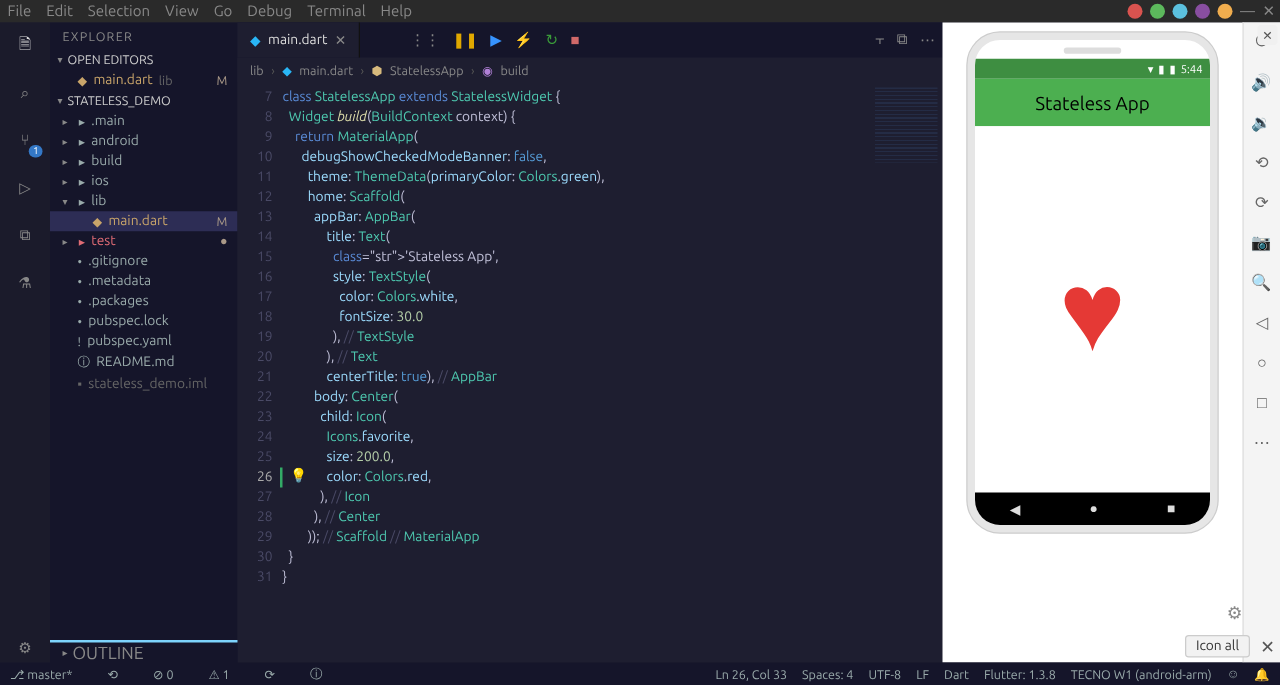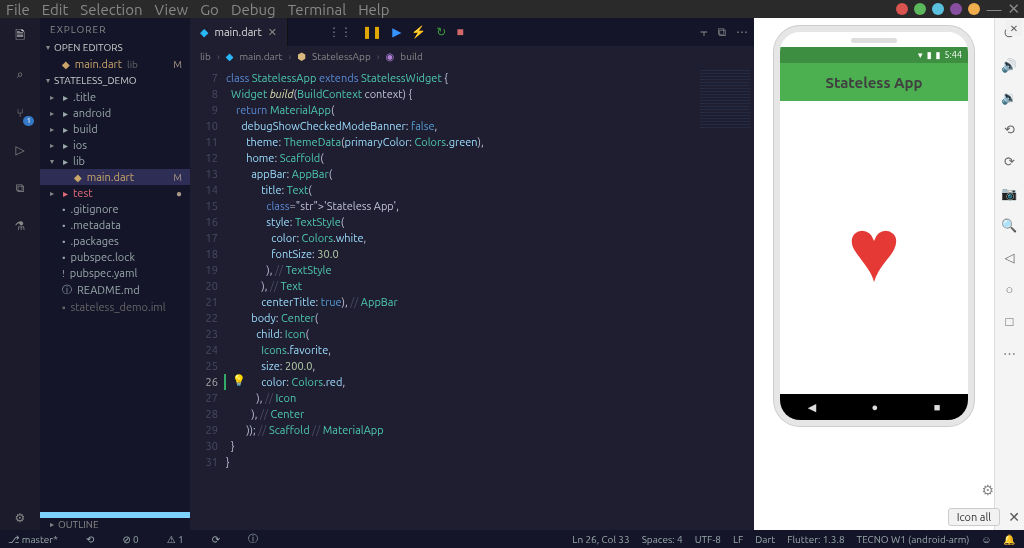--- a/index.html
+++ b/index.html
@@ -1,19 +1,19 @@
 <!DOCTYPE html>
 <html><head>
 <meta charset="utf-8">
 <style>
   * { margin:0; padding:0; box-sizing:border-box; font-family: -apple-system, "Segoe UI", Ubuntu, sans-serif; }
   body { background:#1e1e2e; color:#ccc; font-size:12px; width:1024px; height:548px; overflow:hidden; position:relative; }
 
   
-  .os-menu { height:18px; background:#2a2a2a; display:flex; align-items:center; padding:0 6px; color:#888; font-size:15px; gap:12px; }
+  .os-menu { height:18px; background:#2a2a2a; display:flex; align-items:center; padding:0 6px; color:#888; font-size:12px; gap:12px; }
   .os-menu span { cursor:default; }
 
   .workspace { position:absolute; top:18px; left:0; right:0; bottom:18px; display:flex; }
 
   
   .activity-bar { width:40px; background:#1b1b2b; display:flex; flex-direction:column; align-items:center; padding-top:6px; gap:14px; }
   .activity-bar .act { width:24px; height:24px; display:flex; align-items:center; justify-content:center; color:#888; position:relative; }
   .activity-bar .act.active { color:#ddd; }
   .activity-bar .act .badge { position:absolute; bottom:-2px; right:-2px; background:#3478c6; color:#fff; font-size:8px; border-radius:7px; padding:0 3px; line-height:10px; }
   .activity-bar .spacer { flex:1; }
@@ -56,40 +56,40 @@
   .minimap .mm { position:absolute; top:4px; right:4px; width:50px; height:60px; background:repeating-linear-gradient(#2a395a 0 1px, transparent 1px 3px); opacity:.5;}
   .bulb { position:absolute; left:42px; top:308px; color:#e2c08d; font-size:11px;}
   .gutter .hl { color:#aaa; border-right:2px solid #3a6; padding-right:6px; margin-right:-8px;}
 
   
   .emulator-area { width:270px; background:#fff; position:relative; display:flex; }
   .device-col { flex:1; display:flex; flex-direction:column; align-items:center; padding-top:8px; }
   .device { width:200px; height:400px; border:6px solid #e6e6e6; border-radius:26px; background:#fff; position:relative; box-shadow:0 0 0 1px #ccc; display:flex; flex-direction:column; overflow:hidden;}
   .device .speaker { width:46px; height:5px; background:#ddd; border-radius:3px; margin:6px auto 4px;}
   .device .statusbar { height:16px; background:#3e8e41; color:#fff; font-size:9px; display:flex; justify-content:flex-end; align-items:center; padding:0 6px; gap:4px;}
-  .device .appbar { height:38px; background:#4caf50; color:#404040; display:flex; align-items:center; justify-content:center; font-size:15px; font-weight:700;}
+  .device .appbar { height:38px; background:#4caf50; color:#000000; display:flex; align-items:center; justify-content:center; font-size:15px; font-weight:400;}
   .device .body { flex:1; background:#fff; display:flex; align-items:center; justify-content:center;}
   .device .heart { color:#e53935; font-size:90px; line-height:1;}
   .device .navbar { height:26px; background:#000; display:flex; align-items:center; justify-content:space-around; color:#ddd; font-size:11px;}
   .device-toolbar { width:30px; background:#f4f4f4; border-left:1px solid #ddd; display:flex; flex-direction:column; align-items:center; padding-top:6px; gap:14px; color:#666; font-size:13px;}
   .device-toolbar .tb { width:18px; height:18px; display:flex; align-items:center; justify-content:center;}
   .tray-close { position:absolute; top:2px; right:2px; width:16px; height:16px; background:#f0f0f0; border-radius:3px; color:#555; font-size:10px; display:flex; align-items:center; justify-content:center;}
 
   .os-tray { position:absolute; top:0; right:0; height:18px; display:flex; align-items:center; gap:6px; padding:0 4px; }
   .os-tray .dot { width:12px; height:12px; border-radius:50%; }
 
   .bottom-extra { position:absolute; right:4px; bottom:22px; display:flex; align-items:center; gap:8px; }
   .bottom-extra .showall { background:#f2f2f2; border:1px solid #ccc; color:#333; padding:2px 8px; border-radius:3px; font-size:11px;}
   .bottom-extra .x { color:#555; font-size:14px; }
   .gear-bottom { position:absolute; right:30px; bottom:50px; color:#888; font-size:14px;}
 
   
   .statusbar-ide { position:absolute; left:0; right:0; bottom:0; height:18px; background:#15152a; color:#9aa; font-size:10px; display:flex; align-items:center; padding:0 8px; gap:28px;}
   .statusbar-ide .right { margin-left:auto; display:flex; gap:12px; align-items:center;}
-  .outline-bar { position:absolute; left:40px; bottom:18px; height:18px; width:150px; background:#15152a; color:#888; font-size:10px; display:flex; align-items:center; padding-left:10px; border-top:6px solid #7dd3fc;}
+  .outline-bar { position:absolute; left:40px; bottom:18px; height:18px; width:150px; background:#15152a; color:#888; font-size:14px; display:flex; align-items:center; padding-left:10px; border-top:2px solid #7dd3fc;}
   .outline-bar::before{content:"▸ "; font-size:8px; margin-right:4px;}
 </style>
 </head>
 <body>
 
 <div class="os-menu">
   <span>File</span>
   <span>Edit</span>
   <span>Selection</span>
   <span>View</span>
@@ -128,21 +128,21 @@
       <span class="ico">◆</span>
       <span>main.dart</span>
       <span style="color:#666;font-size:10px">lib</span>
       <span class="mark">M</span>
     </div>
     <div class="section-head">STATELESS_DEMO</div>
     <div id="tree">
         <div class="tree-item" style="padding-left: 22px;">
           <span class="caret">▸</span>
           <span class="ico">▸</span>
-          <span>.title</span>
+          <span>.main</span>
         </div>
         <div class="tree-item" style="padding-left: 22px;">
           <span class="caret">▸</span>
           <span class="ico">▸</span>
           <span>android</span>
         </div>
         <div class="tree-item" style="padding-left: 22px;">
           <span class="caret">▸</span>
           <span class="ico">▸</span>
           <span>build</span>

